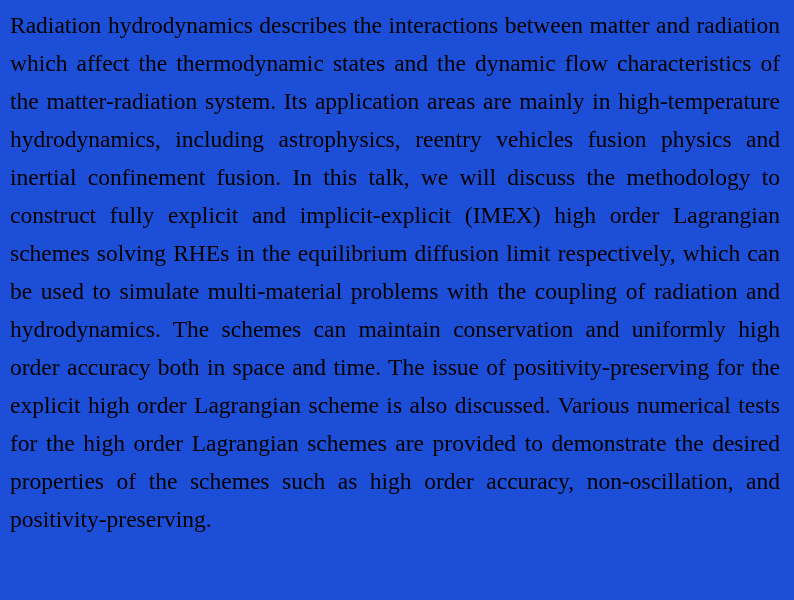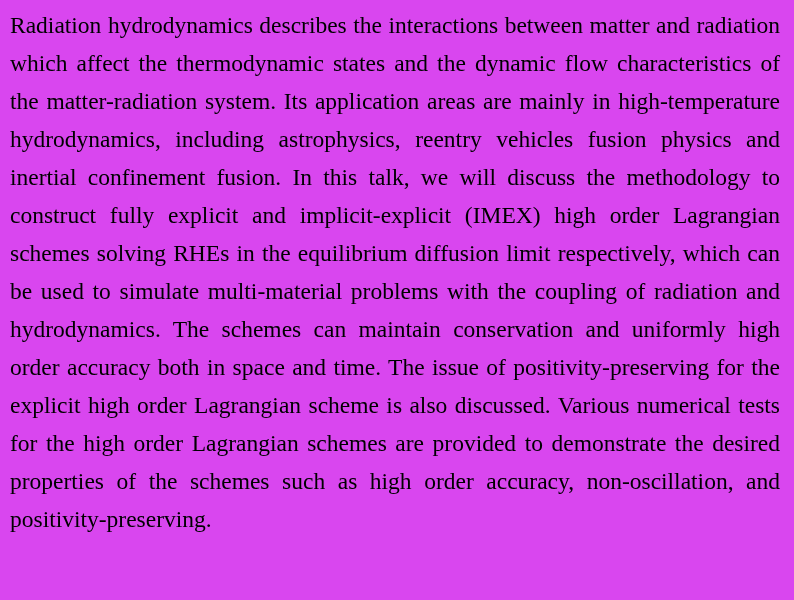--- a/index.html
+++ b/index.html
@@ -11,21 +11,21 @@
     width: 794px;
     height: 600px;
     overflow: hidden;
     font-family: "Liberation Serif", serif;
   }
   #abstract-page {
     box-sizing: border-box;
     width: 794px;
     height: 600px;
     padding: 6px 14px 0 10px;
-    background: #d946ef;
+    background: #1d4ed8;
   }
   #abstract-paragraph {
     margin: 0;
     color: #000000;
     font-family: "Liberation Serif", serif;
     font-size: 23.5px;
     line-height: 38px;
     text-align: justify;
     text-justify: inter-word;
     hyphens: none;

